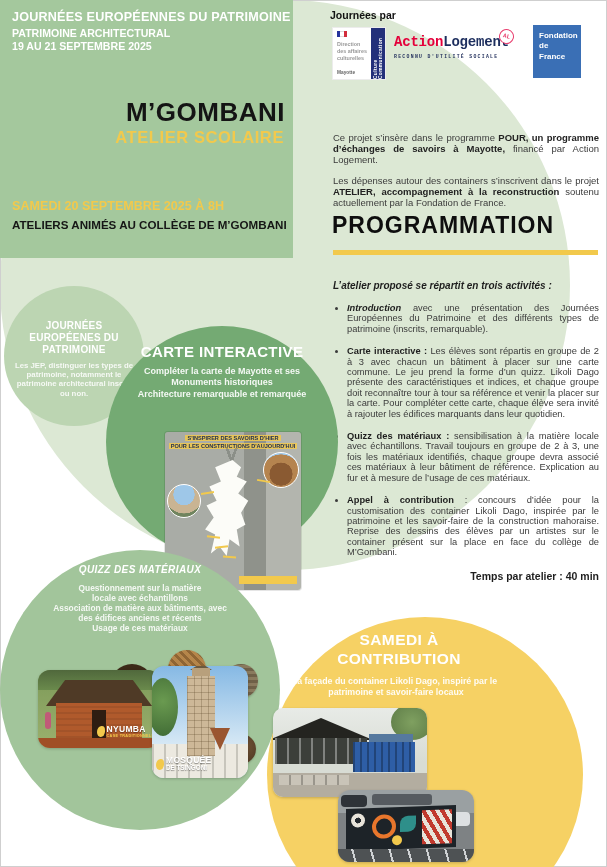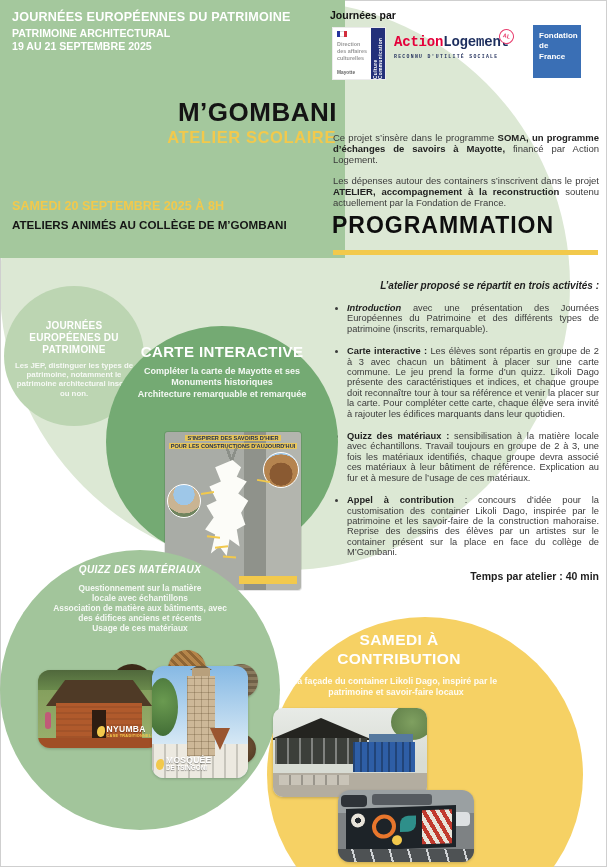--- a/index.html
+++ b/index.html
@@ -1,21 +1,21 @@
 <!DOCTYPE html>
 <html style="--header-green: #a4c89d; --circle-pale: #bcd5b2; --circle-medium: #74aa73; --circle-soft: #a2c59b; --circle-bottom: #dce8d4; --yellow: #f6d164; --accent-yellow: #f2c94c; --action-red: #e4003a; --action-blue: #1d2e5e; --fondation-blue: #3a6fb5;"><head>
 <meta charset="utf-8">
 <style>
   html,body{margin:0;padding:0;background:#fff;}
   body{width:607px;height:867px;position:relative;font-family:"Liberation Sans",sans-serif;}
   .page{position:absolute;inset:0;overflow:hidden;background:#fff;outline:1px solid #cfcfcf;outline-offset:-1px;}
   .abs{position:absolute;}
 
   
-  .header-block{left:0;top:0;width:345px;height:258px;background:var(--header-green,#a4c89d);}
+  .header-block{left:0;top:0;width:293px;height:258px;background:var(--header-green,#a4c89d);}
   .h-l1{position:absolute;left:12px;top:10px;color:#fff;font-weight:800;font-size:12.6px;letter-spacing:.2px;}
   .h-l2{position:absolute;left:12px;top:27px;color:#fff;font-weight:800;font-size:10.6px;}
   .h-l3{position:absolute;left:12px;top:40px;color:#fff;font-weight:800;font-size:10.6px;}
   .mgombani{position:absolute;right:8px;top:97px;font-size:26px;font-weight:800;color:#141414;letter-spacing:.5px;}
   .atelier{position:absolute;right:9px;top:128px;font-size:16.5px;font-weight:800;color:var(--accent-yellow,#f2c94c);letter-spacing:.6px;}
   .h-date{position:absolute;left:12px;top:199px;font-size:12.6px;font-weight:800;color:var(--accent-yellow,#f2c94c);}
   .h-venue{position:absolute;left:12px;top:218px;font-size:11.6px;font-weight:800;color:#161616;}
 
   
   .funders-label{left:330px;top:9px;font-size:10.5px;font-weight:800;color:#111;}
@@ -35,21 +35,21 @@
   .al-tagline{margin-top:4px;font-size:4.8px;letter-spacing:1.3px;color:#26335f;font-weight:700;}
   .logo-fdf{left:533px;top:25px;width:48px;height:53px;background:var(--fondation-blue,#3a6fb5);color:#fff;font-size:8px;font-weight:700;line-height:1.3;padding:6px 0 0 6px;box-sizing:border-box;}
 
   
   .intro-col{left:333px;top:132px;width:266px;font-size:9.5px;line-height:1.18;color:#3b3b3b;text-align:justify;}
   .intro-col p{margin:0 0 9px;}
   .intro-col b{font-weight:800;color:#222;}
   .prog-heading{left:332px;top:212px;font-size:23px;font-weight:800;color:#0e0e0e;letter-spacing:1px;}
   .prog-rule{left:333px;top:250px;width:265px;height:4.5px;background:var(--accent-yellow,#f2c94c);}
   .activities{left:333px;top:280px;width:266px;color:#3b3b3b;}
-  .act-intro{font-size:10px;font-weight:800;font-style:italic;color:#1e1e1e;margin:0 0 12px;text-align:right;}
+  .act-intro{font-size:10px;font-weight:800;font-style:italic;color:#1e1e1e;margin:0 0 12px;}
   .activities ul{margin:0;padding-left:14px;font-size:9.3px;line-height:1.12;text-align:justify;}
   .activities li{margin-bottom:12px;}
   .lead{font-weight:800;color:#1e1e1e;}
   .lead.it{font-style:italic;margin-top:28px;}
   .time-note{text-align:right;font-size:10.5px;font-weight:800;color:#1e1e1e;margin-top:2px;}
 
   
   .circle{position:absolute;border-radius:50%;color:#fff;text-align:center;}
   .circle h3{font-weight:800;}
   .c-jep{left:4px;top:286px;width:140px;height:140px;background:var(--circle-pale,#bcd5b2);}
@@ -193,21 +193,21 @@
     <div class="al-badge">AL</div>
     <div class="al-tagline">RECONNU D'UTILITÉ SOCIALE</div>
   </div>
   <div class="abs logo-fdf">
     <div>Fondation</div>
     <div>de</div>
     <div>France</div>
   </div>
 
   <div class="abs intro-col">
-    <p><span>Ce projet s’insère dans le programme </span><b>SOMA, un programme d’échanges de savoirs à Mayotte,</b><span> financé par Action Logement.</span></p>
+    <p><span>Ce projet s’insère dans le programme </span><b>POUR, un programme d’échanges de savoirs à Mayotte,</b><span> financé par Action Logement.</span></p>
     <p><span>Les dépenses autour des containers s’inscrivent dans le projet </span><b>ATELIER, accompagnement à la reconstruction</b><span> soutenu actuellement par la Fondation de France.</span></p>
   </div>
 
   <div class="abs prog-heading">PROGRAMMATION</div>
   <div class="abs prog-rule"></div>
   <div class="abs activities">
     <div class="act-intro">L’atelier proposé se répartit en trois activités :</div>
     <ul>
       <li><span class="lead it">Introduction</span><span> avec une présentation des Journées Européennes du Patrimoine et des différents types de patrimoine (inscrits, remarquable).</span></li>
       <li><span class="lead">Carte interactive :</span><span> Les élèves sont répartis en groupe de 2 à 3 avec chacun un bâtiment à placer sur une carte commune. Le jeu prend la forme d’un quizz. Likoli Dago présente des caractéristiques et indices, et chaque groupe doit reconnaître tour à tour sa référence et venir la placer sur la carte. Pour compléter cette carte, chaque élève sera invité à rajouter les édifices marquants dans leur quotidien.</span></li>

